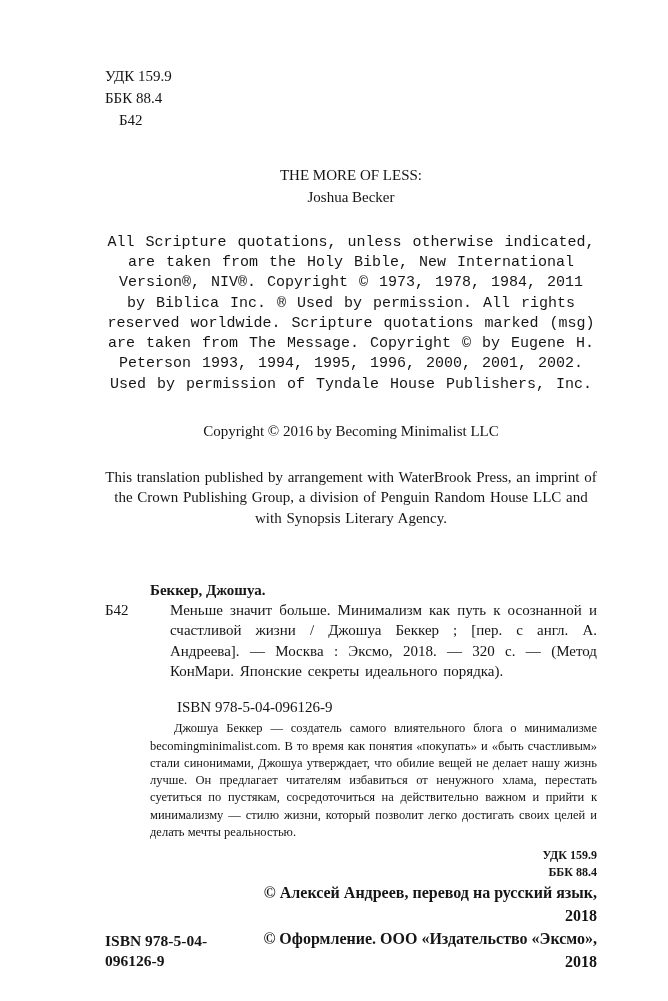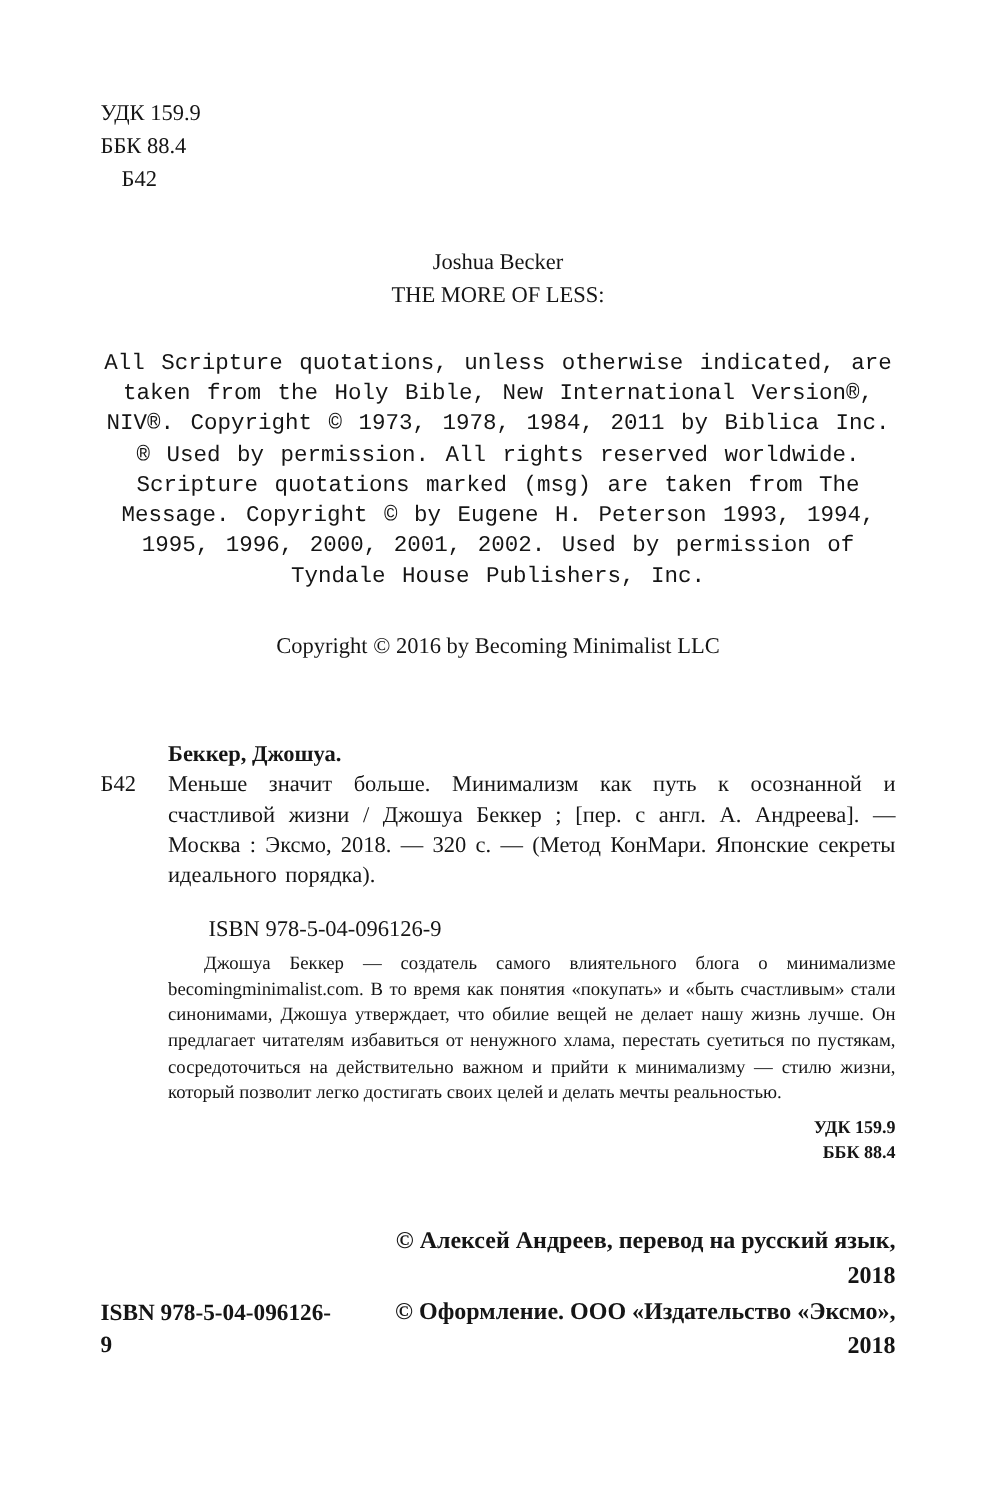--- a/index.html
+++ b/index.html
@@ -5,21 +5,21 @@
   html, body {
     margin: 0;
     padding: 0;
     background: #ffffff;
   }
   .page {
     position: relative;
     width: 668px;
     height: 1001px;
     box-sizing: border-box;
-    padding: 66px 71px 0 67px;
+    padding: 66px 71px 0 105px;
     background: #ffffff;
     color: #151515;
     font-family: "Liberation Serif", "DejaVu Serif", serif;
     font-size: 15px;
     line-height: 1.35;
     display: flex;
     flex-direction: column;
     overflow: hidden;
   }
   .top-codes div { line-height: 1.45; }
@@ -56,20 +56,21 @@
     position: relative;
   }
   .catalog-code {
     position: absolute;
     left: -45px;
     top: 0;
   }
   .catalog-entry {
     text-align: justify;
     word-spacing: 2px;
+    margin-left: 20px;
   }
   .isbn-mid {
     margin-top: 16px;
     margin-left: 27px;
   }
   .annotation {
     margin-top: 3px;
     margin-left: 45px;
     font-size: 12.5px;
     line-height: 1.38;
@@ -108,28 +109,29 @@
 
 <div class="page">
 
   <div class="top-codes">
     <div>УДК 159.9</div>
     <div>ББК 88.4</div>
     <div class="book-code">Б42</div>
   </div>
 
   <div class="center-block original-title-block">
+    <div>THE MORE OF LESS:</div>
     <div>Joshua Becker</div>
-    <div>THE MORE OF LESS:</div>
   </div>
 
   <div class="center-block scripture">All Scripture quotations, unless otherwise indicated, are taken from the Holy Bible, New International Version®, NIV®. Copyright © 1973, 1978, 1984, 2011 by Biblica Inc. ® Used by permission. All rights reserved worldwide. Scripture quotations marked (msg) are taken from The Message. Copyright © by Eugene H. Peterson 1993, 1994, 1995, 1996, 2000, 2001, 2002. Used by permission of Tyndale House Publishers, Inc.</div>
 
   <div class="center-block copyright-line">Copyright © 2016 by Becoming Minimalist LLC</div>
 
+  <div class="center-block translation-notice">This translation published by arrangement with WaterBrook Press, an imprint of the Crown Publishing Group, a division of Penguin Random House LLC and with Synopsis Literary Agency.</div>
 
   <div class="catalog">
     <div class="catalog-author">Беккер, Джошуа.</div>
     <div class="catalog-entry-row">
       <span class="catalog-code">Б42</span>
       <div class="catalog-entry">Меньше значит больше. Минимализм как путь к осознанной и счастливой жизни / Джошуа Беккер ; [пер. с англ. А. Андреева]. — Москва : Эксмо, 2018. — 320 с. — (Метод КонМари. Японские секреты идеального порядка).</div>
     </div>
     <div class="isbn-mid">ISBN 978-5-04-096126-9</div>
   </div>
 

